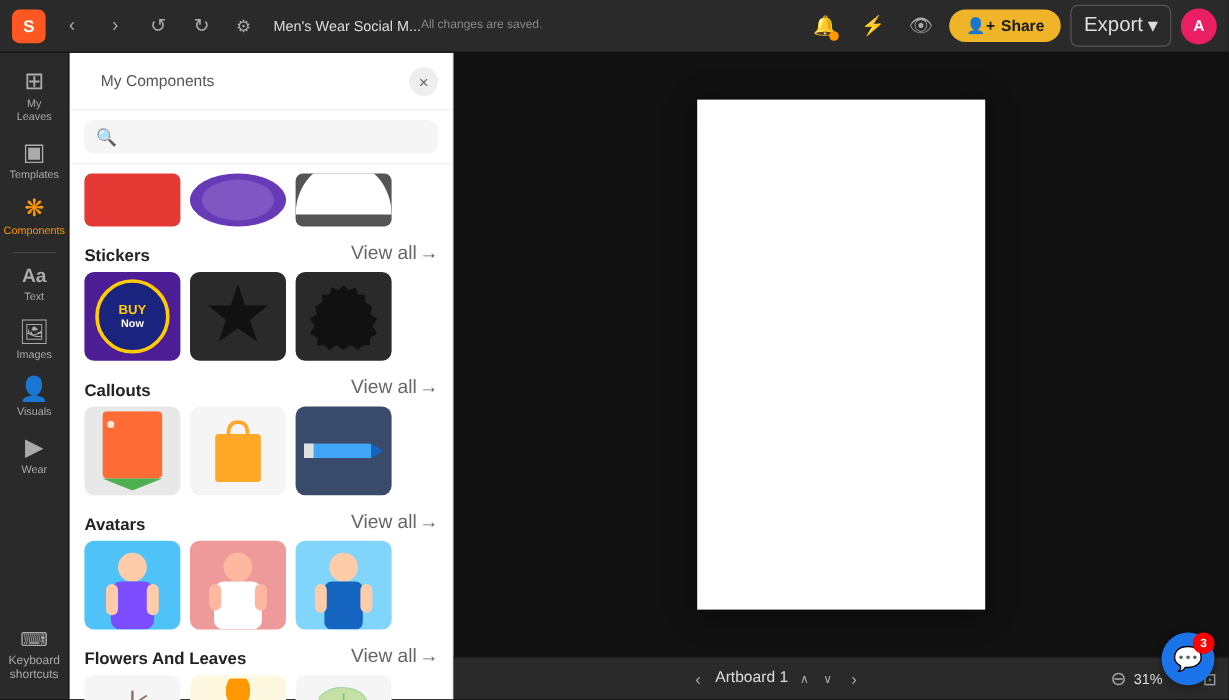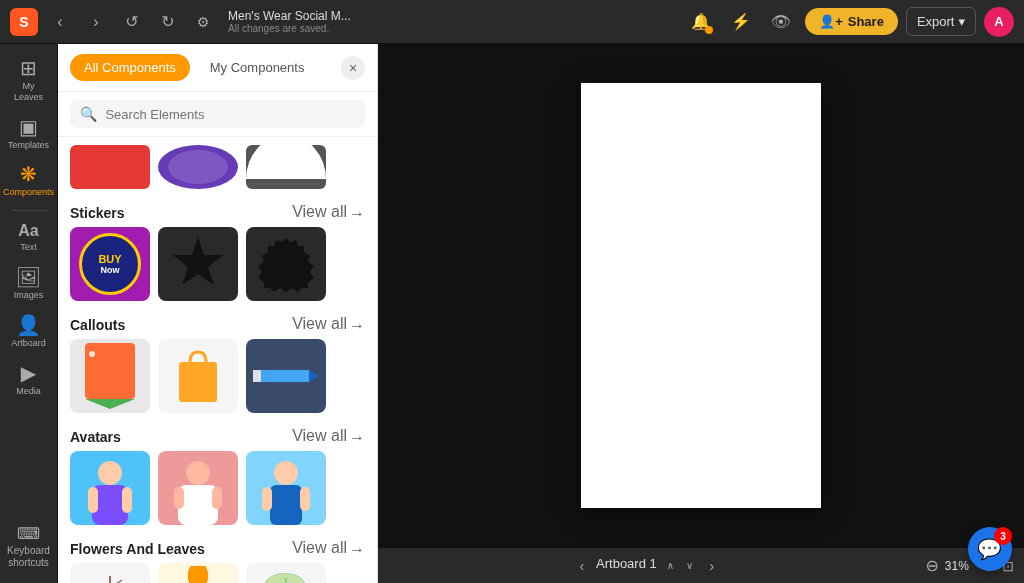--- a/index.html
+++ b/index.html
@@ -24,21 +24,21 @@
       font-weight: bold; font-size: 14px; color: #fff;
       flex-shrink: 0;
     }
     .topbar-nav-btn {
       width: 28px; height: 28px;
       background: transparent;
       border: none; cursor: pointer;
       display: flex; align-items: center; justify-content: center;
       color: #aaa; font-size: 16px; border-radius: 4px;
     }
-    .topbar-info { display: flex; flex-direction: column; margin-left: 4px; }
+    .topbar-info { display: flex; flex-direction: row; margin-left: 4px; }
     .topbar-title { font-size: 12px; color: #ddd; font-weight: 500; }
     .topbar-subtitle { font-size: 10px; color: #888; }
     .topbar-settings-btn {
       width: 26px; height: 26px;
       background: transparent; border: none; cursor: pointer;
       color: #aaa; font-size: 14px; border-radius: 4px;
       display: flex; align-items: center; justify-content: center;
     }
     .topbar-right { margin-left: auto; display: flex; align-items: center; gap: 8px; }
     .topbar-icon-btn {
@@ -52,21 +52,21 @@
       position: absolute; bottom: 4px; right: 4px;
       width: 8px; height: 8px; border-radius: 50%; background: #ff9800;
     }
     .share-btn {
       background: #f0b429; color: #1a1a1a; border: none; cursor: pointer;
       padding: 6px 14px; border-radius: 20px; font-size: 13px; font-weight: 600;
       display: flex; align-items: center; gap: 5px;
     }
     .export-btn {
       background: transparent; border: 1px solid #555; color: #ddd; cursor: pointer;
-      padding: 6px 10px; border-radius: 6px; font-size: 13px;
+      padding: 6px 10px; border-radius: 6px; font-size: 17px;
       display: flex; gap: 4px;
     }
     .avatar-btn {
       width: 30px; height: 30px; border-radius: 50%;
       background: #e91e63; border: none; cursor: pointer;
       font-size: 13px; font-weight: bold; color: #fff;
       display: flex; align-items: center; justify-content: center;
     }
 
     
@@ -289,45 +289,43 @@
     <div class="sidebar-icon-item">
       <span class="sidebar-icon-symbol" style="font-size:16px;font-weight:bold;">Aa</span>
       <span class="sidebar-icon-label">Text</span>
     </div>
     <div class="sidebar-icon-item">
       <span class="sidebar-icon-symbol">🖼</span>
       <span class="sidebar-icon-label">Images</span>
     </div>
     <div class="sidebar-icon-item">
       <span class="sidebar-icon-symbol">👤</span>
-      <span class="sidebar-icon-label">Artboard</span>
+      <span class="sidebar-icon-label">Visuals</span>
     </div>
     <div class="sidebar-icon-item">
       <span class="sidebar-icon-symbol">▶</span>
-      <span class="sidebar-icon-label">Media</span>
+      <span class="sidebar-icon-label">Wear</span>
     </div>
     <div style="flex:1;"></div>
     <div class="sidebar-icon-item">
       <span class="sidebar-icon-symbol" style="font-size:16px;">⌨</span>
       <span class="sidebar-icon-label" style="font-size:10px;">Keyboard shortcuts</span>
     </div>
   </div>
 
   <div class="components-panel">
 
     <div class="panel-header">
-      <button class="tab-btn active">All Components</button>
       <button class="tab-btn inactive">My Components</button>
       <button class="panel-close-btn">×</button>
     </div>
 
     <div class="search-bar">
       <div class="search-input-wrap">
         <span style="color:#999;font-size:14px;">🔍</span>
-        <input type="text" placeholder="Search Elements" style="">
       </div>
     </div>
 
     <div class="panel-scroll">
 
       <div class="shapes-row">
         <div class="shape-thumb" style="background:#e53935; border-radius:6px; width:80px; height:44px;"></div>
         <div class="shape-thumb" style="background:#673ab7; border-radius:50%; width:80px; height:44px; display:flex;align-items:center;justify-content:center;">
           <div style="width:60px;height:34px;background:#7e57c2;border-radius:50%;"></div>
         </div>
@@ -337,21 +335,21 @@
       </div>
 
       <div class="section-header">
         <span class="section-title">Stickers</span>
         <span class="view-all">
           <span>View all</span>
           <span> →</span>
         </span>
       </div>
       <div class="items-row">
-        <div class="item-thumb" style="background:#a21caf;">
+        <div class="item-thumb" style="background:#4c1d95;">
           <div class="sticker-buy">
             <span style="font-size:11px;color:#ffcc02;font-weight:bold;">BUY</span>
             <span style="font-size:9px;color:#fff;">Now</span>
           </div>
         </div>
         <div class="item-thumb" style="background:#2a2a2a; display:flex;align-items:center;justify-content:center;">
           <svg width="58" height="58" viewBox="0 0 58 58">
             <polygon points="29,2 35,20 54,20 39,32 45,50 29,39 13,50 19,32 4,20 23,20" fill="#111"></polygon>
           </svg>
         </div>

